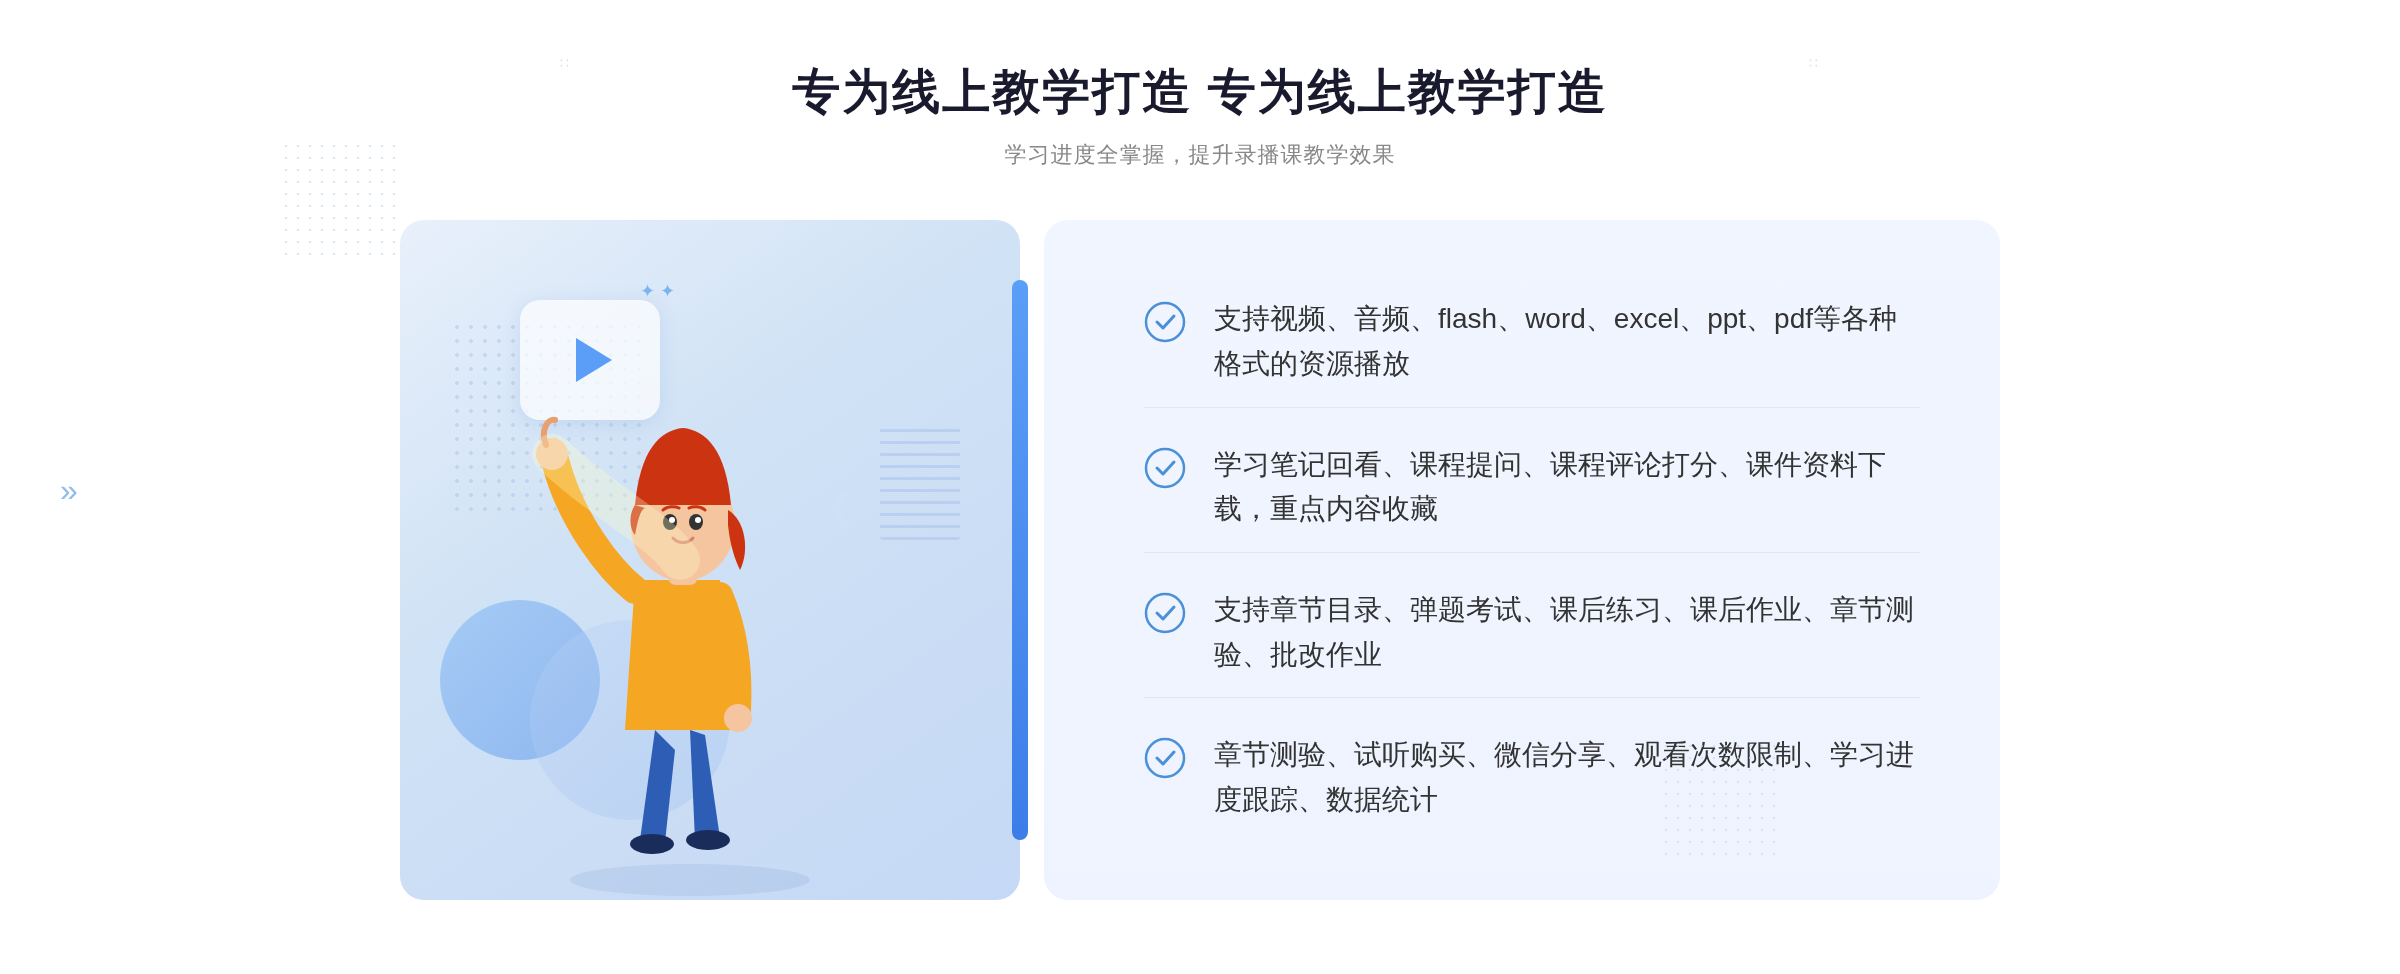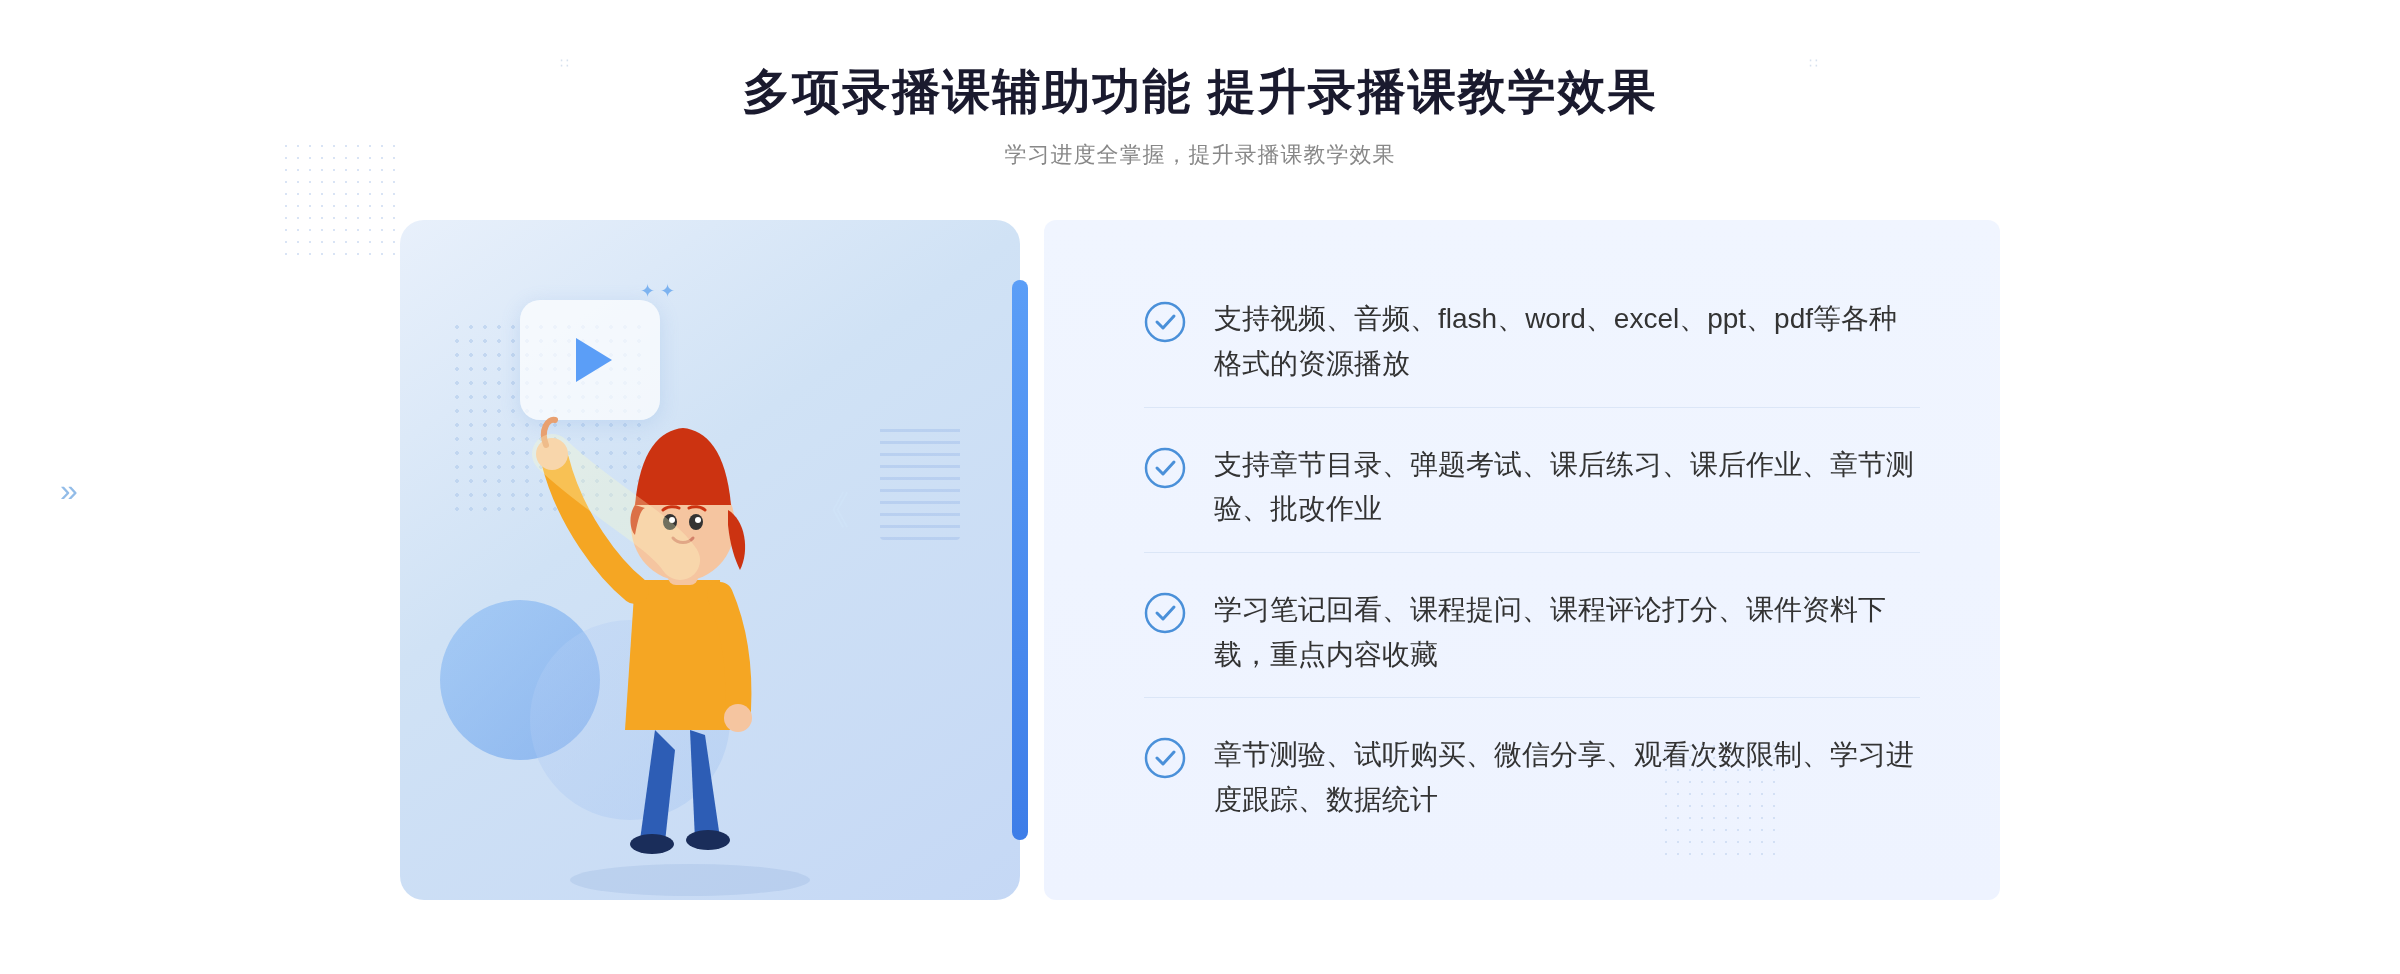--- a/index.html
+++ b/index.html
@@ -223,21 +223,21 @@
       bottom: 0;
       left: 80px;
       width: 420px;
       height: 540px;
     }
 
     
     .right-panel {
       flex: 1;
       background: linear-gradient(180deg, #f0f5ff 0%, #eef3ff 100%);
-      border-radius: 12px;
+      border-radius: 24px;
       padding: 50px 80px 50px 100px;
       margin-left: 24px;
       display: flex;
       flex-direction: column;
       justify-content: space-around;
     }
 
     
     .feature-item {
       display: flex;
@@ -284,21 +284,21 @@
   </style>
 </head>
 <body>
 
 <div class="page-container">
 
   <div class="chevron-left-title">∷</div>
   <div class="chevron-right-top">∷</div>
 
   <div class="header-section">
-    <h1 class="main-title">多项录播课辅助功能 提升录播课教学效果</h1>
+    <h1 class="main-title">专为线上教学打造 专为线上教学打造</h1>
     <p class="sub-title">学习进度全掌握，提升录播课教学效果</p>
   </div>
 
   <div class="content-area">
 
     <div class="left-panel">
 
       <div class="left-dot-pattern"></div>
 
       <div class="blue-accent-bar"></div>
@@ -376,31 +376,31 @@
         <p class="feature-text">支持视频、音频、flash、word、excel、ppt、pdf等各种格式的资源播放</p>
       </div>
 
       <div class="feature-item">
         <div class="check-icon">
           <svg viewBox="0 0 42 42" fill="none" xmlns="http://www.w3.org/2000/svg">
             <circle cx="21" cy="21" r="19" stroke="#4a90d9" stroke-width="2.5"></circle>
             <path d="M13 21 L19 27 L30 15" stroke="#4a90d9" stroke-width="3" stroke-linecap="round" stroke-linejoin="round"></path>
           </svg>
         </div>
-        <p class="feature-text">支持章节目录、弹题考试、课后练习、课后作业、章节测验、批改作业</p>
+        <p class="feature-text">学习笔记回看、课程提问、课程评论打分、课件资料下载，重点内容收藏</p>
       </div>
 
       <div class="feature-item">
         <div class="check-icon">
           <svg viewBox="0 0 42 42" fill="none" xmlns="http://www.w3.org/2000/svg">
             <circle cx="21" cy="21" r="19" stroke="#4a90d9" stroke-width="2.5"></circle>
             <path d="M13 21 L19 27 L30 15" stroke="#4a90d9" stroke-width="3" stroke-linecap="round" stroke-linejoin="round"></path>
           </svg>
         </div>
-        <p class="feature-text">学习笔记回看、课程提问、课程评论打分、课件资料下载，重点内容收藏</p>
+        <p class="feature-text">支持章节目录、弹题考试、课后练习、课后作业、章节测验、批改作业</p>
       </div>
 
       <div class="feature-item">
         <div class="check-icon">
           <svg viewBox="0 0 42 42" fill="none" xmlns="http://www.w3.org/2000/svg">
             <circle cx="21" cy="21" r="19" stroke="#4a90d9" stroke-width="2.5"></circle>
             <path d="M13 21 L19 27 L30 15" stroke="#4a90d9" stroke-width="3" stroke-linecap="round" stroke-linejoin="round"></path>
           </svg>
         </div>
         <p class="feature-text">章节测验、试听购买、微信分享、观看次数限制、学习进度跟踪、数据统计</p>

